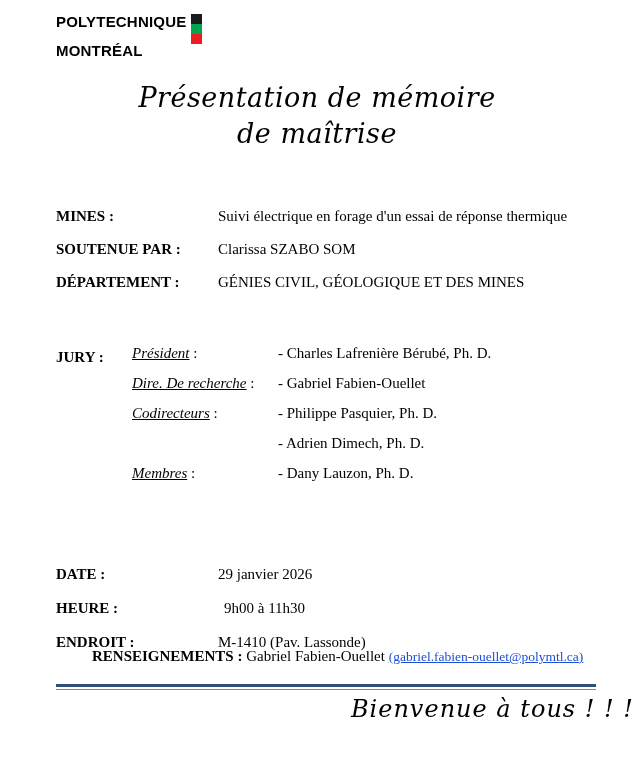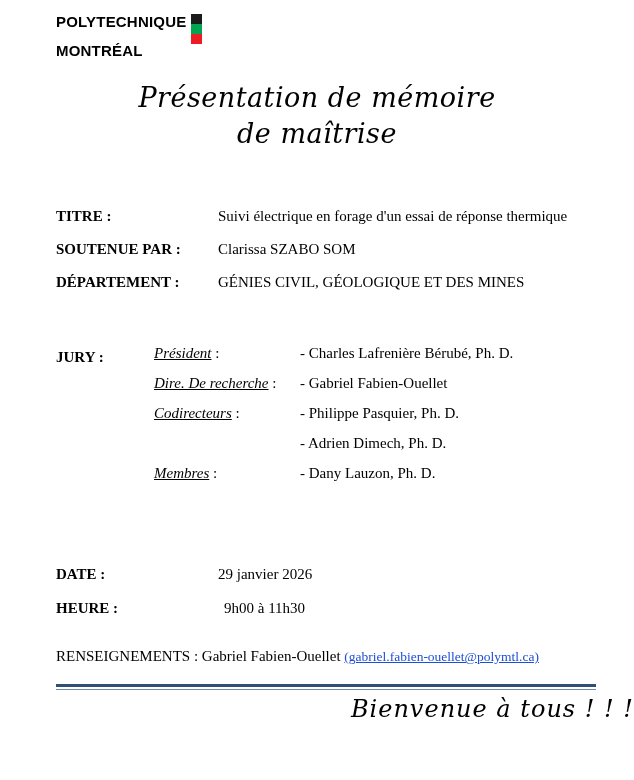--- a/index.html
+++ b/index.html
@@ -97,21 +97,21 @@
     width: 560px;
   }
   .jury-label {
     position: absolute;
     left: 0;
     top: 4px;
     font-weight: bold;
     font-size: 15px;
   }
   .jury-rows {
-    margin-left: 98px;
+    margin-left: 76px;
   }
   .jury-row {
     display: flex;
     align-items: baseline;
     margin-bottom: 13px;
     font-size: 15px;
   }
   .jury-role {
     flex: 0 0 146px;
     width: 146px;
@@ -139,21 +139,21 @@
   .sched-block .value.indent1 { padding-left: 0px; }
   .sched-block .value.indent2 { padding-left: 6px; }
 
   
   .rens {
     position: absolute;
     left: 56px;
     top: 648px;
     font-size: 15px;
   }
-  .rens .rens-label { font-weight: normal; }
+  .rens .rens-label { font-weight: bold; margin-left: 36px; }
   .rens .email {
     color: #1d4ed8;
     text-decoration: underline;
     font-size: 13.5px;
   }
 
   
   .divider {
     position: absolute;
     left: 56px;
@@ -198,21 +198,21 @@
   </div>
 </div>
 
 <div class="doc-title">
   <span>Présentation de mémoire</span>
   <span class="line2">de maîtrise</span>
 </div>
 
 <div class="info-block">
   <div class="row">
-    <div class="label">TITRE :</div>
+    <div class="label">MINES :</div>
     <div class="value">Suivi électrique en forage d'un essai de réponse thermique</div>
   </div>
   <div class="row">
     <div class="label">SOUTENUE PAR :</div>
     <div class="value">Clarissa SZABO SOM</div>
   </div>
   <div class="row dept">
     <div class="label">DÉPARTEMENT :</div>
     <div class="value">GÉNIES CIVIL, GÉOLOGIQUE ET DES MINES</div>
   </div>
@@ -246,20 +246,24 @@
 
 <div class="sched-block">
   <div class="row">
     <div class="label">DATE :</div>
     <div class="value indent1">29 janvier 2026</div>
   </div>
   <div class="row">
     <div class="label">HEURE :</div>
     <div class="value indent2">9h00 à 11h30</div>
   </div>
+  <div class="row">
+    <div class="label">ENDROIT :</div>
+    <div class="value indent1">M-1410 (Pav. Lassonde)</div>
+  </div>
 </div>
 
 <div class="rens">
   <span class="rens-label">RENSEIGNEMENTS :</span><span> Gabriel Fabien-Ouellet </span><a class="email" href="#">(gabriel.fabien-ouellet@polymtl.ca)</a>
 </div>
 
 <div class="divider">
   <div class="d1"></div>
   <div class="d2"></div>
 </div>

